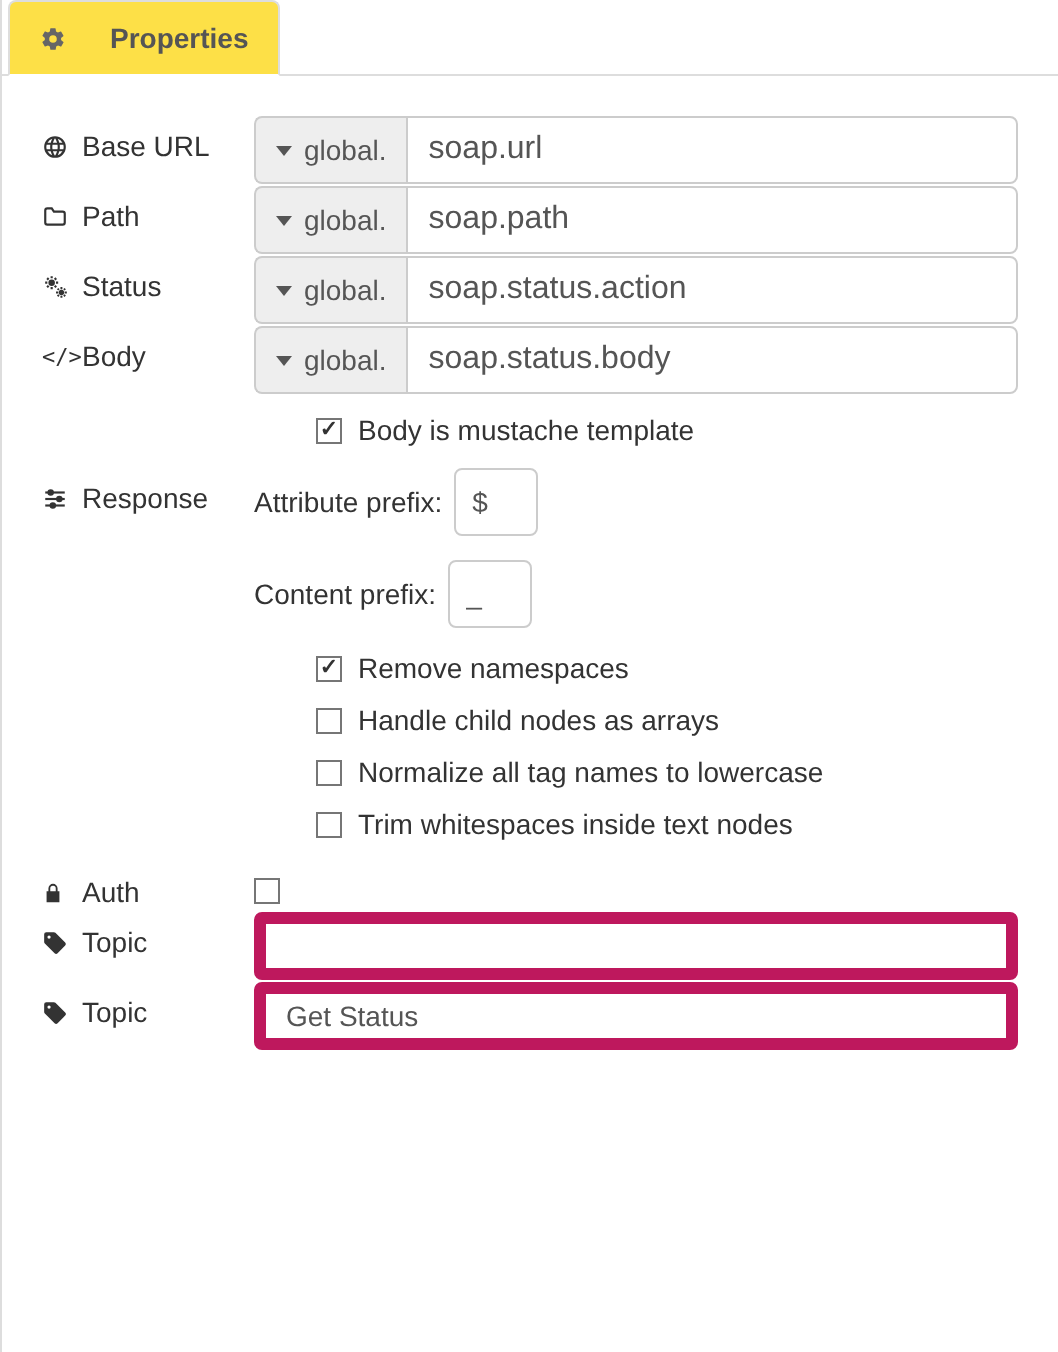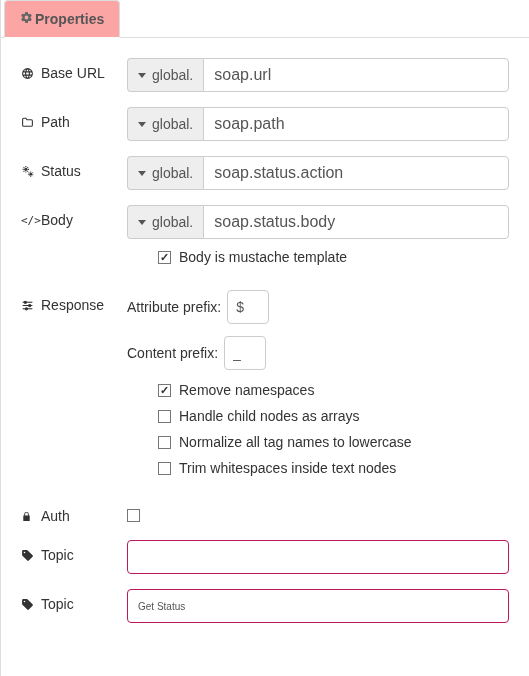--- a/index.html
+++ b/index.html
@@ -19,37 +19,37 @@
     display: flex;
     border-bottom: 1px solid #ddd;
     background: #fff;
     padding-left: 0;
   }
   .tab {
     padding: 10px 15px;
     border: 1px solid #ddd;
     border-bottom: 1px solid #fff;
     border-radius: 4px 4px 0 0;
-    background: #fca5a5;
+    background: #fde047;
     color: #555;
     font-weight: bold;
     display: flex;
-    align-items: flex-start;
-    gap: 2px;
+    align-items: center;
+    gap: 22px;
     margin-bottom: -1px;
     margin-left: 3px;
   }
   .tab .icon { color: #666; }
   .form {
     padding: 20px 20px 20px 20px;
   }
   .row {
     display: flex;
     align-items: flex-start;
-    margin-bottom: 15px;
+    margin-bottom: 1px;
   }
   .row-label {
     width: 106px;
     flex-shrink: 0;
     display: flex;
     align-items: center;
     gap: 6px;
     padding-top: 7px;
     color: #333;
   }
@@ -85,23 +85,23 @@
     border: 1px solid #ccc;
     padding: 6px 10px;
     font-size: 16px;
     color: #555;
     border-radius: 0 4px 4px 0;
     height: 34px;
     font-family: inherit;
   }
   .text-input-solo {
     width: 100%;
-    border: 1px solid #be185d;
+    border: 6px solid #be185d;
     padding: 6px 10px;
-    font-size: 10px;
+    font-size: 14px;
     color: #555;
     border-radius: 4px;
     height: 34px;
     font-family: inherit;
   }
   .text-input-small {
     width: 42px;
     border: 1px solid #ccc;
     padding: 6px 8px;
     font-size: 14px;

